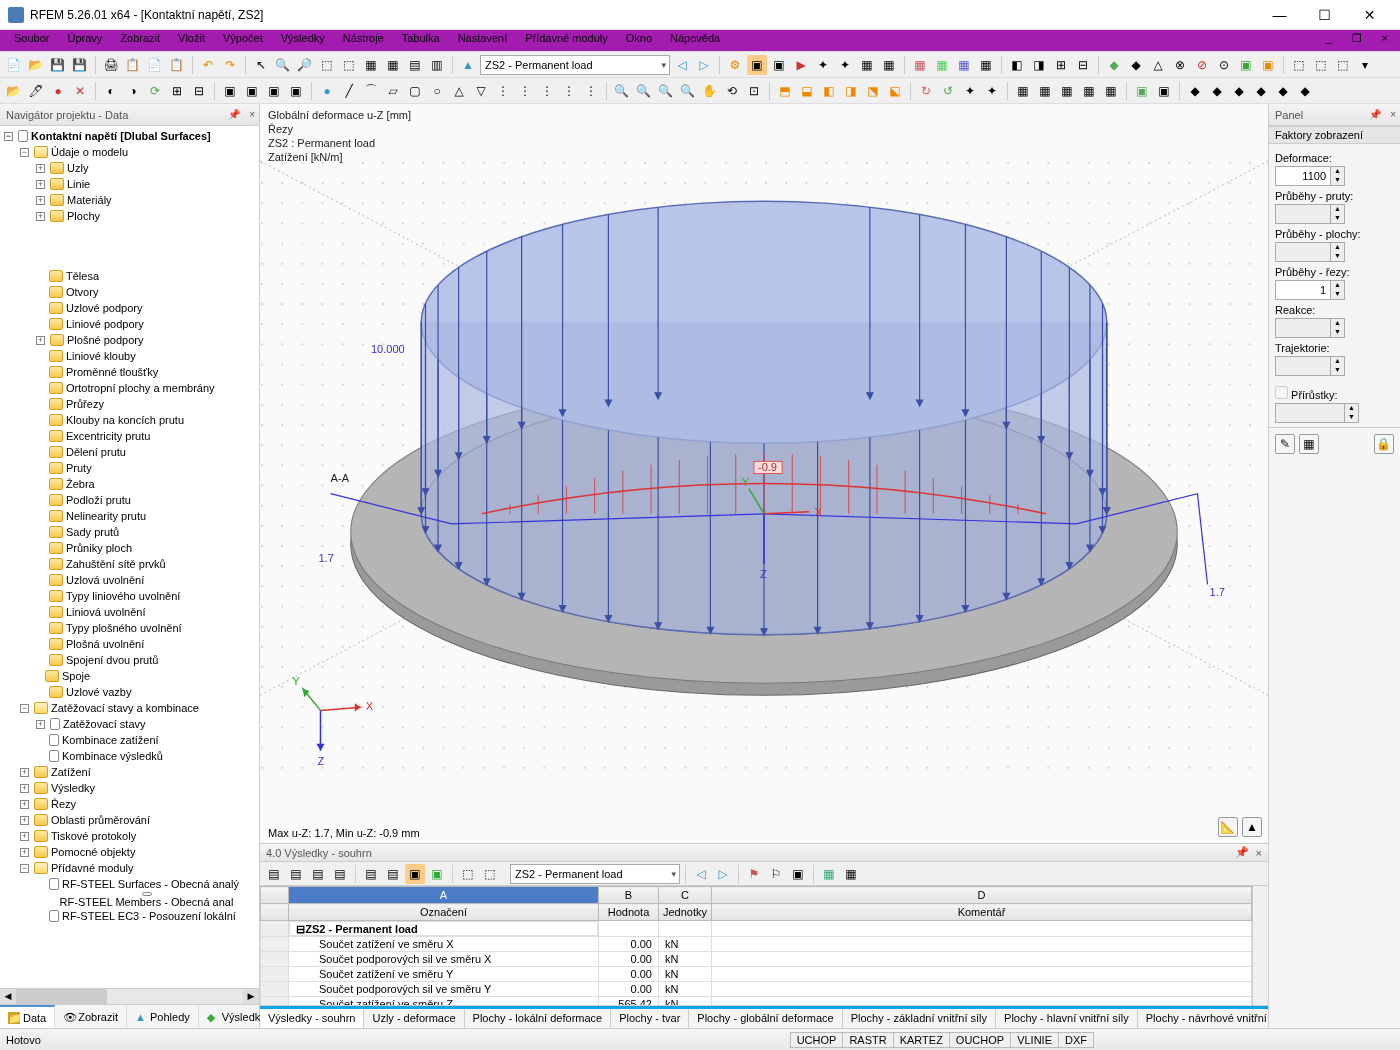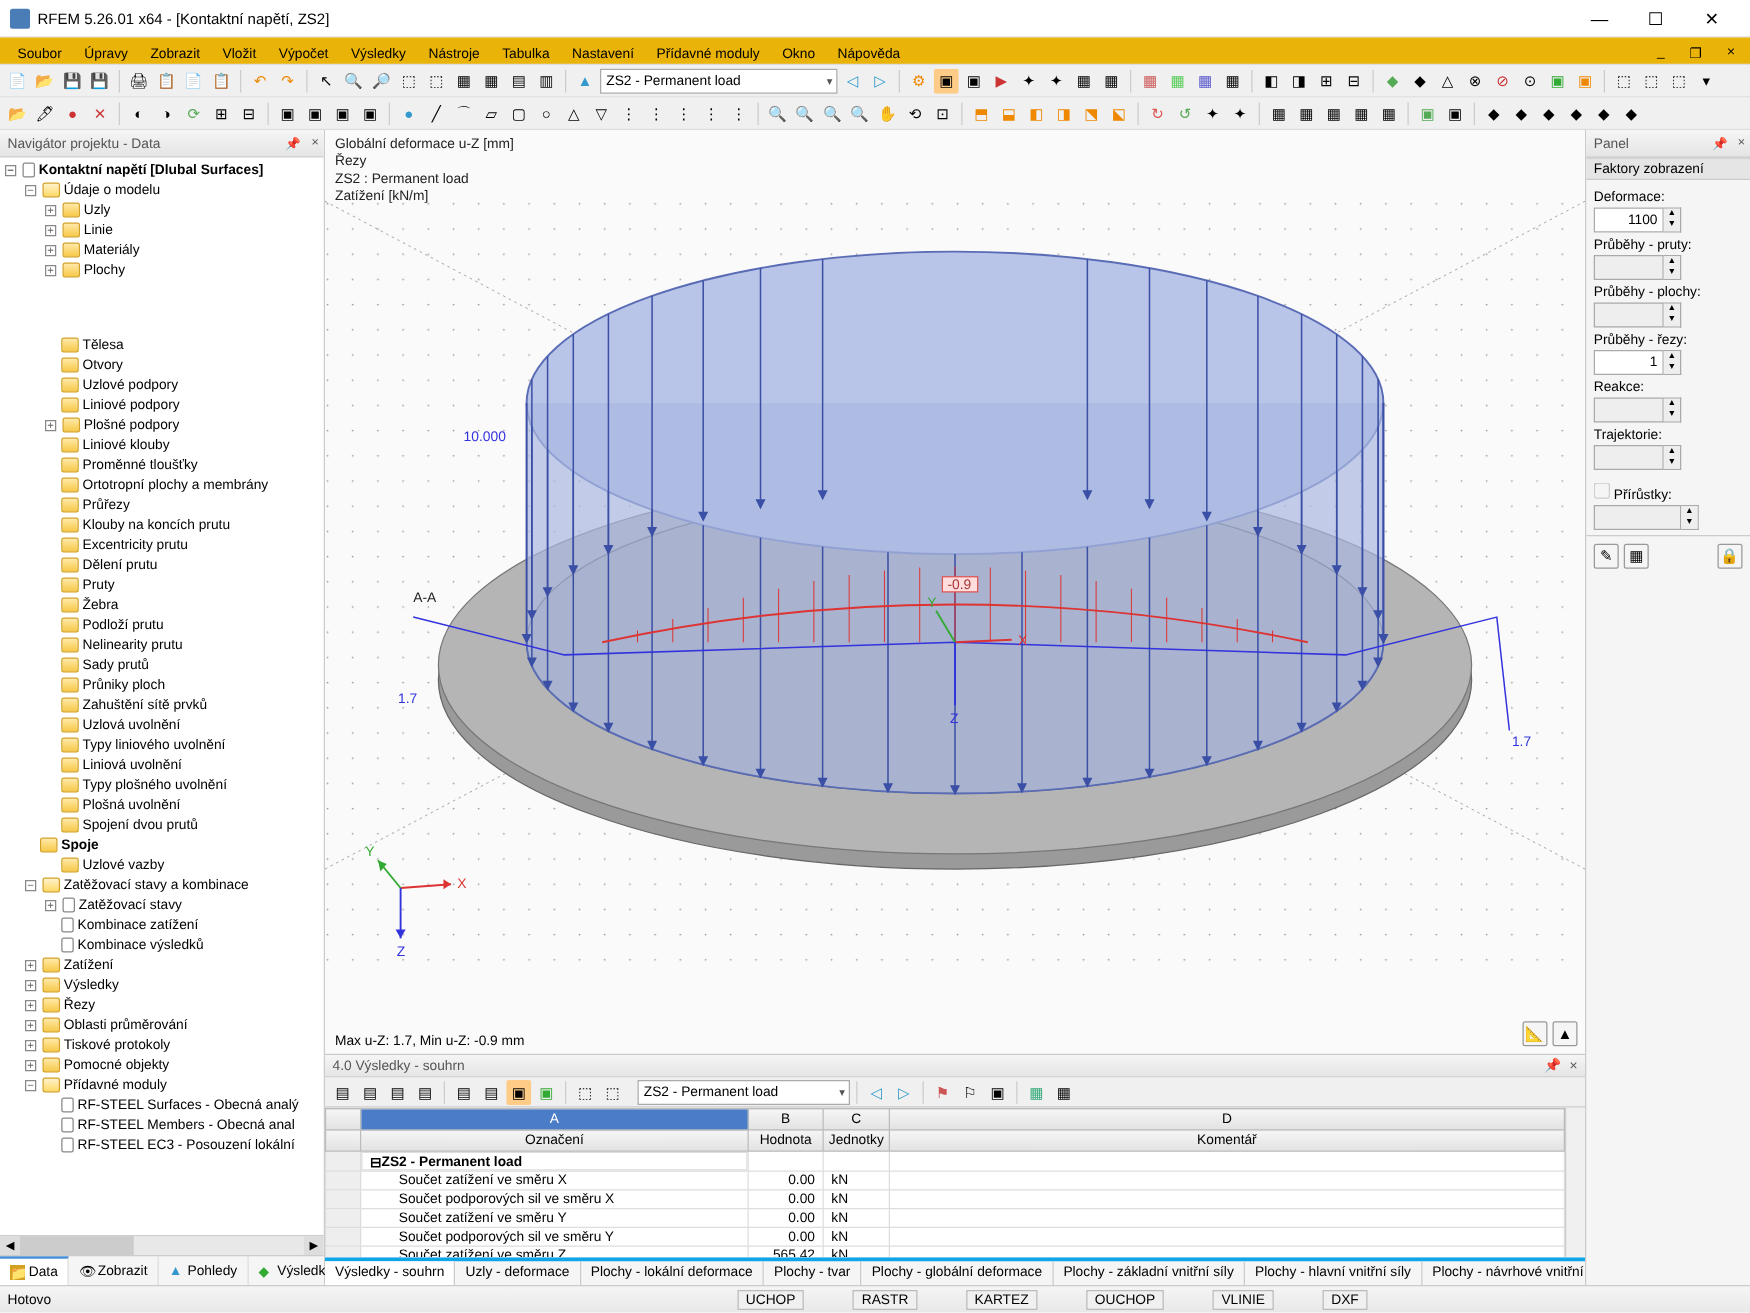--- a/index.html
+++ b/index.html
@@ -1,21 +1,21 @@
 <!DOCTYPE html>
 <html><head>
 <meta charset="utf-8">
 <style>
 * { box-sizing: border-box; margin: 0; padding: 0; font-family: "Segoe UI", Tahoma, sans-serif; font-size: 11px; }
 body { background: #f0f0f0; width: 1400px; height: 1050px; overflow: hidden; display: flex; flex-direction: column; }
 .titlebar { height: 30px; background: #fff; display: flex; align-items: center; padding: 0 8px; border-bottom: 1px solid #ddd; }
 .titlebar .icon { width: 16px; height: 16px; background: #4a7cb5; border-radius: 2px; margin-right: 6px; }
 .titlebar .title { flex: 1; font-size: 12px; }
 .titlebar .wbtn { width: 45px; height: 30px; display:flex; align-items:center; justify-content:center; font-size: 14px; }
-.menubar { height: 22px; background: #eab308; display: flex; align-items: flex-end; padding: 0 6px; gap: 2px; border-bottom: 1px solid #ddd; position: relative; }
+.menubar { height: 22px; background: #a21caf; display: flex; align-items: flex-start; padding: 0 6px; gap: 2px; border-bottom: 1px solid #ddd; position: relative; }
 .menubar span { padding: 2px 8px; cursor: default; }
 .menubar .mdi { position:absolute; right:4px; display:flex; gap:4px; }
 .toolbar { height: 26px; background: #f0f0f0; display: flex; align-items: center; padding: 0 4px; gap: 2px; border-bottom: 1px solid #ddd; }
 .tbtn { width: 20px; height: 20px; display: inline-flex; align-items: center; justify-content: center; border: 1px solid transparent; border-radius: 2px; font-size: 12px; }
 .tsep { width: 1px; height: 18px; background: #ccc; margin: 0 3px; }
 .tcombo { height: 20px; border: 1px solid #aaa; background: #fff; padding: 0 18px 0 4px; display:inline-flex; align-items:center; font-size:11px; position:relative; }
 .tcombo::after { content:"▾"; position:absolute; right:3px; font-size:9px; color:#555; }
 .main { flex: 1; display: flex; overflow: hidden; }
 .navigator { width: 260px; background: #fff; border-right: 1px solid #ccc; display: flex; flex-direction: column; }
 .panel-title { height: 22px; background: linear-gradient(#f5f5f5,#e5e5e5); border-bottom: 1px solid #ccc; padding: 0 6px; display: flex; align-items: center; font-size: 11px; color:#555; position:relative; }
@@ -55,21 +55,21 @@
 .bottom-tab.active { background:#fff; }
 .right-panel { width: 132px; background:#f5f5f5; border-left:1px solid #ccc; display:flex; flex-direction:column; }
 .right-panel .section { padding:4px 6px; }
 .right-panel .sec-title { background:#e5e5e5; padding:2px 6px; font-size:11px; border-top:1px solid #ccc; border-bottom:1px solid #ccc; }
 .right-panel label { font-size:11px; display:block; margin:4px 0 2px; }
 .spin { display:flex; height:20px; }
 .spin input { width:56px; border:1px solid #aaa; text-align:right; padding:0 4px; font-size:11px; }
 .spin .arrows { width:14px; border:1px solid #aaa; border-left:none; display:flex; flex-direction:column; }
 .spin .arrows span { flex:1; font-size:7px; text-align:center; background:#eee; }
 .statusbar { height: 22px; background: linear-gradient(#f5f5f5,#e8e8e8); border-top:1px solid #ccc; display:flex; align-items:center; padding:0 6px; font-size:11px; }
-.statusbar .cells { margin-left:auto; display:flex;gap:40px; }
+.statusbar .cells { margin-left:auto; display:flex; }
 .statusbar .cell { border:1px solid #bbb; padding:1px 6px; margin-left:-1px; background:#f0f0f0; }
 .scrollbar-h { height:16px; background:#f0f0f0; border-top:1px solid #ccc; display:flex; }
 .scrollbar-h .track { flex:1; background:#e8e8e8; position:relative; }
 .scrollbar-h .thumb { position:absolute; left:0; width:40%; height:100%; background:#ccc; }
 .scrollbar-h .arr { width:16px; background:#ddd; text-align:center; font-size:9px; line-height:15px; }
 .vscroll { width:16px; background:#f0f0f0; border-left:1px solid #ccc; }
 </style>
 </head>
 <body>
 
@@ -392,21 +392,21 @@
           <div class="tree-item" style="padding-left: 34px;">
             <span class="exp"></span>
             <span class="ticon folder"></span>
             <span>Plošná uvolnění</span>
           </div>
           <div class="tree-item" style="padding-left: 34px;">
             <span class="exp"></span>
             <span class="ticon folder"></span>
             <span>Spojení dvou prutů</span>
           </div>
-          <div class="tree-item" style="padding-left: 17px; font-weight: bold;">
+          <div class="tree-item" style="padding-left: 30px;">
             <span class="exp"></span>
             <span class="ticon folder"></span>
             <span>Spoje</span>
           </div>
           <div class="tree-item" style="padding-left: 34px;">
             <span class="exp"></span>
             <span class="ticon folder"></span>
             <span>Uzlové vazby</span>
           </div>
         </div>
@@ -468,21 +468,21 @@
             <span class="ticon folder-open"></span>
             <span>Přídavné moduly</span>
           </div>
         </div>
       <div id="tree-modules">
           <div class="tree-item" style="padding-left: 34px;">
             <span class="exp"></span>
             <span class="ticon doc"></span>
             <span>RF-STEEL Surfaces - Obecná analý</span>
           </div>
-          <div class="tree-item" style="padding-left: 34px;">
+          <div class="tree-item" style="padding-left: 34px; flex-direction: column;">
             <span class="exp"></span>
             <span class="ticon doc"></span>
             <span>RF-STEEL Members - Obecná anal</span>
           </div>
           <div class="tree-item" style="padding-left: 34px;">
             <span class="exp"></span>
             <span class="ticon doc"></span>
             <span>RF-STEEL EC3 - Posouzení lokální</span>
           </div>
         </div>

